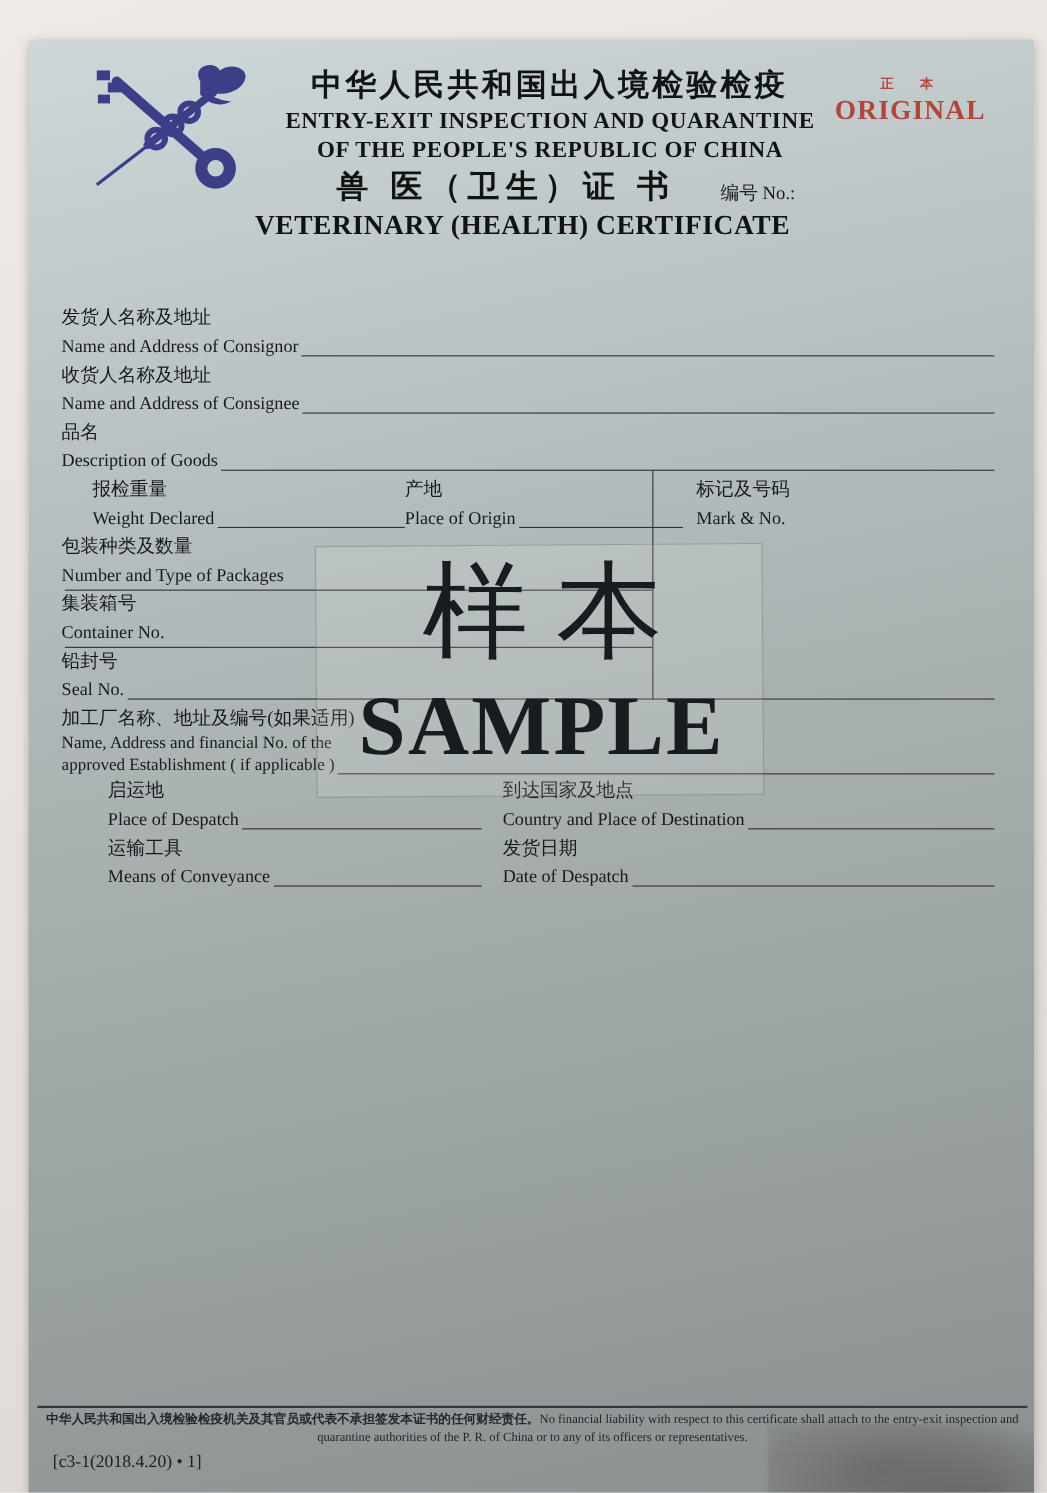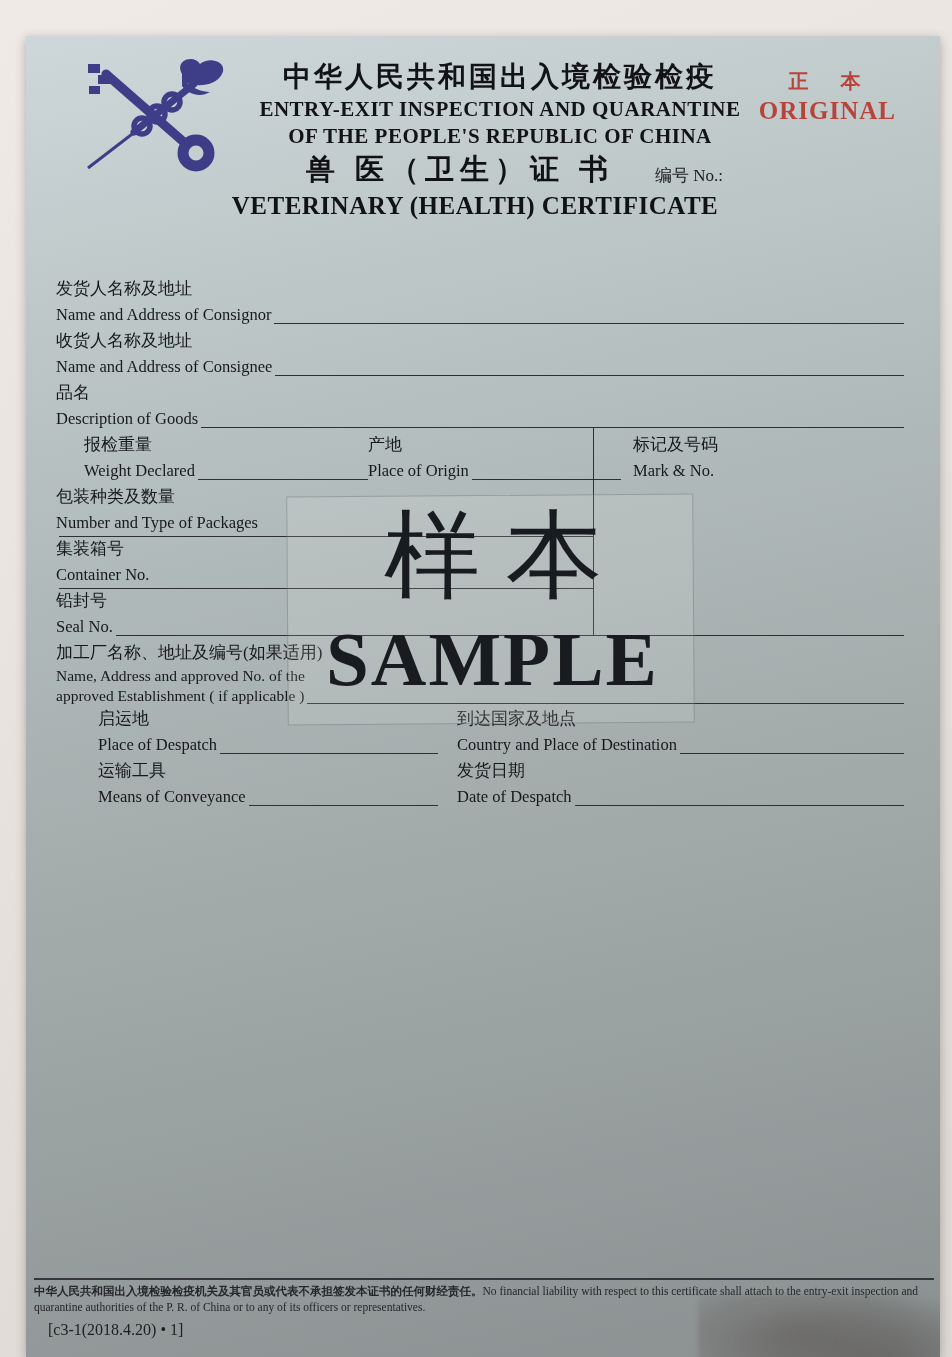--- a/index.html
+++ b/index.html
@@ -16,21 +16,21 @@
     overflow:hidden;
     color:#17191c;
   }
   
   .logo{position:absolute;left:56px;top:22px;}
   .hdr-center{position:absolute;left:184px;top:22px;width:580px;text-align:center;}
   .cn-title{font-size:28px;font-weight:bold;letter-spacing:3px;color:#121316;
     font-family:"Liberation Sans","DejaVu Sans",sans-serif;}
   .en-title{font-size:21px;font-weight:bold;letter-spacing:.5px;line-height:27px;color:#121316;}
   .copy-block{position:absolute;right:44px;top:32px;text-align:center;color:#b8433a;}
-  .copy-cn{font-size:20px;font-weight:bold;letter-spacing:6px;
+  .copy-cn{font-size:12px;font-weight:bold;letter-spacing:6px;
     font-family:Liberation Mono, monospace;}
   .copy-en{font-size:25px;font-weight:bold;letter-spacing:1px;margin-top:2px;}
   .cert-cn{position:absolute;left:144px;top:114px;width:580px;text-align:center;
     font-size:29px;font-weight:bold;letter-spacing:6px;color:#101214;
     font-family:"Liberation Sans","DejaVu Sans",sans-serif;}
   .serial{position:absolute;left:629px;top:128px;font-size:17px;color:#1a1c1f;}
   .cert-en{position:absolute;left:159px;top:156px;width:580px;text-align:center;
     font-size:25px;font-weight:bold;letter-spacing:.5px;color:#101214;}
   
   .form{position:absolute;left:30px;top:240px;width:848px;}
@@ -59,21 +59,21 @@
     background:rgba(245,248,248,.12);border:1px solid rgba(95,100,102,.38);
     transform:rotate(-.4deg);}
   .wm-cn{position:absolute;left:358px;top:470px;font-size:96px;line-height:100px;
     letter-spacing:26px;color:#181b1f;font-family:"Liberation Serif","DejaVu Serif",serif;}
   .wm-en{position:absolute;left:300px;top:582px;font-size:77px;line-height:82px;
     font-weight:600;letter-spacing:2px;color:#181b1f;
     font-family:"Liberation Serif","DejaVu Serif",serif;}
   
   .footer{position:absolute;left:8px;right:6px;top:1242px;}
   .rule{border-top:2px solid #33363a;margin-bottom:3px;}
-  .disclaimer{font-size:11.5px;line-height:16px;color:#23262a;text-align:left;}
+  .disclaimer{font-size:11.5px;line-height:16px;color:#23262a;text-align:center;}
   .disclaimer .dcn{font-family:"Liberation Sans","DejaVu Sans",sans-serif;font-weight:bold;font-size:11.5px;}
   .doc-code{font-size:16px;margin-top:6px;margin-left:14px;color:#1c1f22;}
   .smudge{position:absolute;left:672px;top:1258px;width:256px;height:100px;
     background:
       radial-gradient(ellipse at 40% 40%,rgba(88,82,78,.5) 0%,rgba(88,82,78,.28) 45%,rgba(88,82,78,0) 75%),
       radial-gradient(ellipse at 75% 70%,rgba(70,66,62,.4) 0%,rgba(70,66,62,0) 70%);
     filter:blur(2px);}
 </style>
 </head>
 <body>
@@ -188,21 +188,21 @@
     <div class="field">
       <div class="cn">铅封号</div>
       <div class="row">
         <span class="en">Seal No.</span>
         <span class="line"></span>
       </div>
     </div>
 
     <div class="field est">
       <div class="cn">加工厂名称、地址及编号(如果适用)</div>
-      <div class="enl">Name, Address and approved No. of the</div>
+      <div class="enl">Name, Address and financial No. of the</div>
       <div class="rowe">
         <span class="enl">approved Establishment ( if applicable )</span>
         <span class="line"></span>
       </div>
     </div>
 
     <div class="field two">
       <div class="colA">
         <div class="cn">启运地</div>
         <div class="row">

